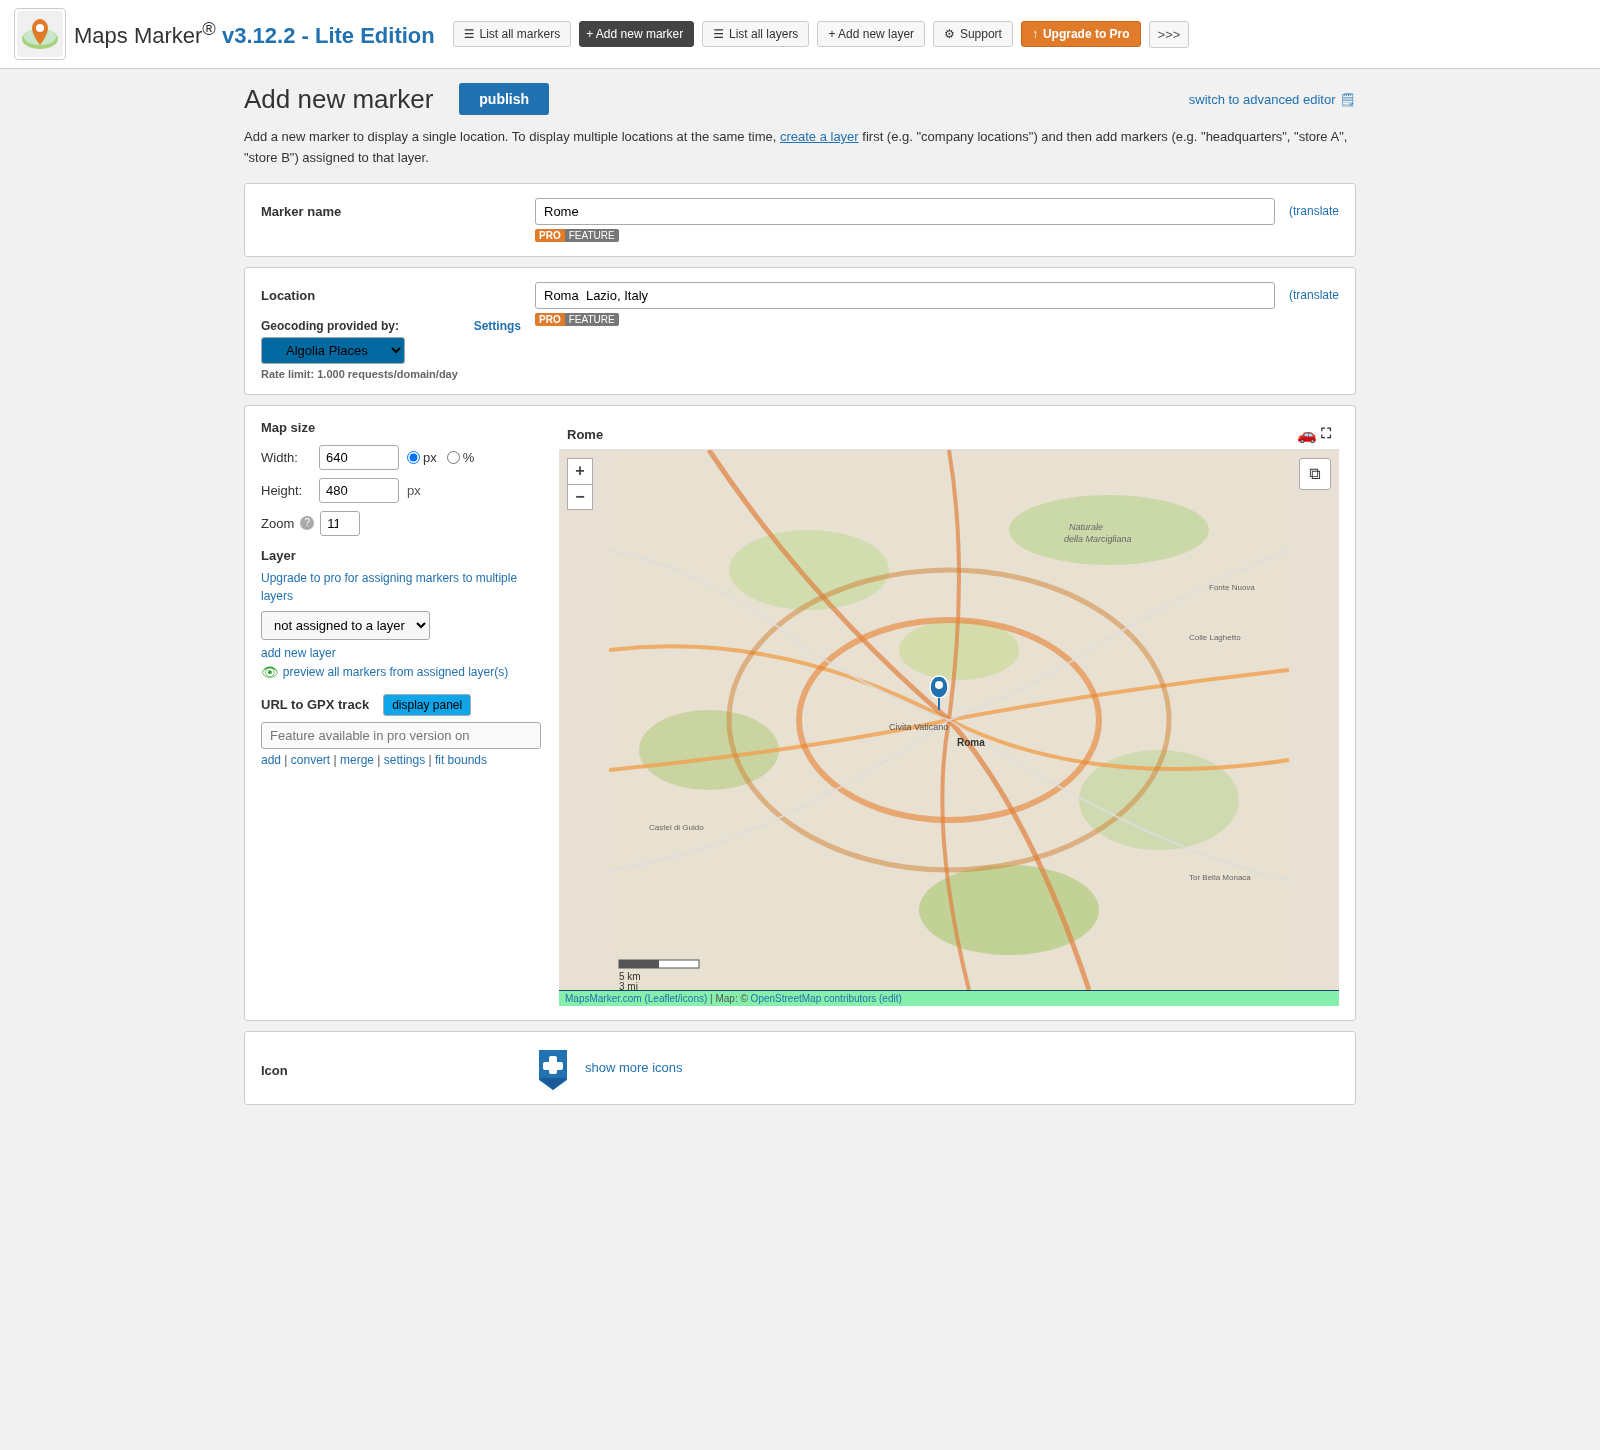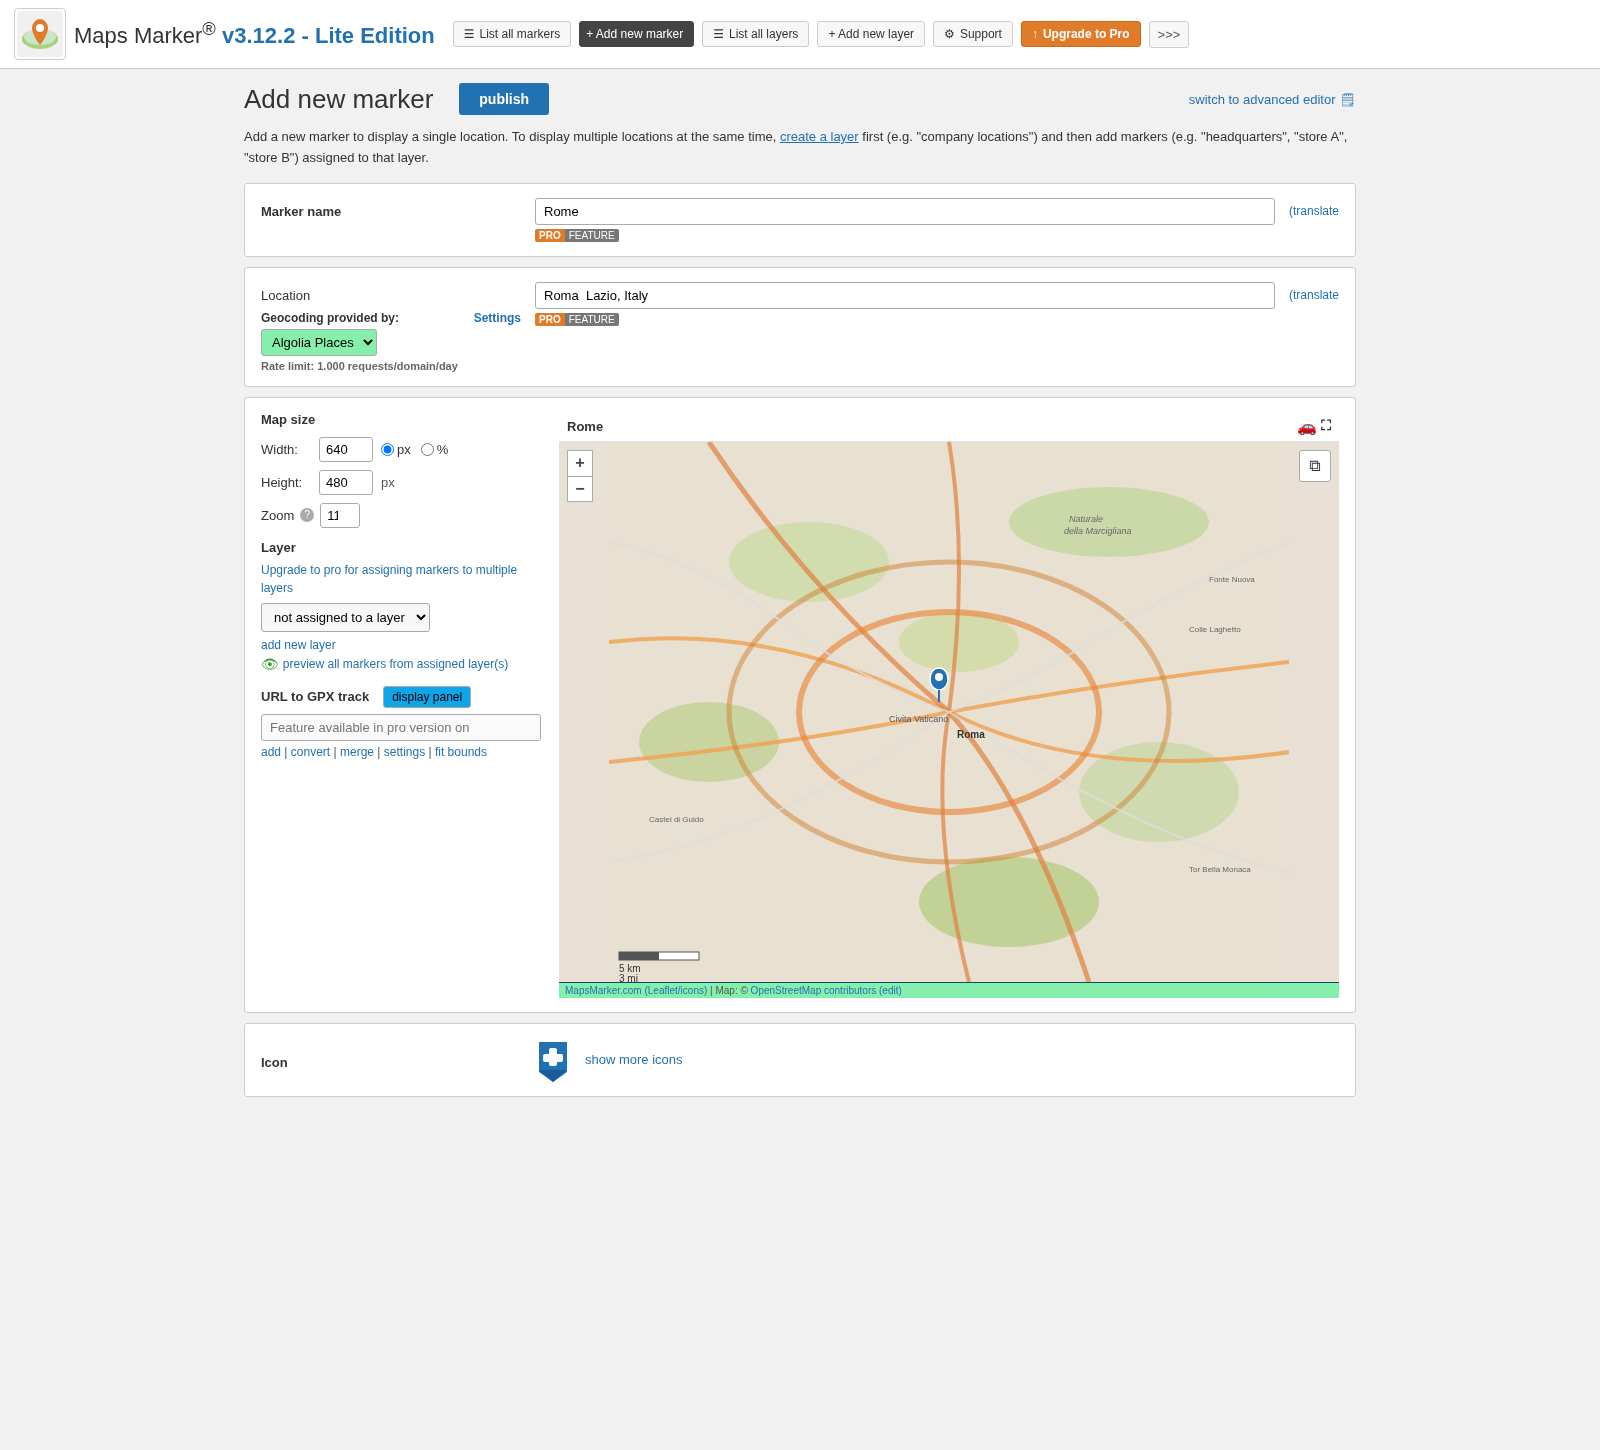--- a/index.html
+++ b/index.html
@@ -41,25 +41,25 @@
     .pro-badge { display: inline-flex; align-items: center; gap: 0; margin-top: 4px; }
     .pro-label { background: #e07b2a; color: #fff; font-size: 10px; font-weight: bold; padding: 1px 4px; border-radius: 2px 0 0 2px; }
     .feature-label { background: #777; color: #fff; font-size: 10px; padding: 1px 4px; border-radius: 0 2px 2px 0; }
 
     .translate-link { color: #2271b1; text-decoration: none; font-size: 12px; white-space: nowrap; margin-left: 8px; }
 
     
     .geocoding-row { display: flex; align-items: center; justify-content: space-between; margin-bottom: 4px; }
     .geocoding-label { font-size: 12px; color: #333; }
     .settings-link { color: #2271b1; text-decoration: none; font-size: 12px; }
-    select { padding: 4px 6px; border: 1px solid #aaa; border-radius: 3px; font-size: 13px; background: #86efac; }
+    select { padding: 4px 20px; border: 1px solid #aaa; border-radius: 3px; font-size: 13px; background: #0369a1; }
     .rate-limit { font-size: 11px; color: #666; margin-top: 4px; }
     .size-row { display: flex; align-items: center; gap: 8px; margin-bottom: 8px; }
     .size-label { width: 50px; font-size: 13px; }
-    input[type="number"] { width: 54px; padding: 4px 6px; border: 1px solid #aaa; border-radius: 3px; font-size: 13px; }
+    input[type="number"] { width: 80px; padding: 4px 6px; border: 1px solid #aaa; border-radius: 3px; font-size: 13px; }
     .unit-label { font-size: 13px; color: #555; }
     input[type="radio"] { margin: 0; }
     .radio-group { display: flex; align-items: center; gap: 10px; }
 
     .zoom-row { display: flex; align-items: center; gap: 6px; margin-bottom: 12px; }
     .zoom-label { font-size: 13px; font-weight: 500; }
     .zoom-help { display: inline-block; width: 14px; height: 14px; border-radius: 50%; background: #aaa; color: #fff; font-size: 10px; text-align: center; line-height: 14px; cursor: pointer; }
 
     
     .layer-section { margin-top: 10px; }
@@ -159,21 +159,21 @@
           <span class="pro-label">PRO</span>
           <span class="feature-label">FEATURE</span>
         </div>
       </div>
     </div>
   </div>
 
   <div class="card">
     <div class="form-row">
       <div class="form-label">
-        <div style="font-weight:400;margin-bottom:8px;">Location</div>
+        <div style="font-weight:700;margin-bottom:16px;">Location</div>
         <div class="geocoding-row">
           <span class="geocoding-label">Geocoding provided by:</span>
           <a href="#" class="settings-link">Settings</a>
         </div>
         <div style="display:flex;align-items:center;gap:4px;margin-top:4px;">
           <select>
             <option>Algolia Places</option>
           </select>
         </div>
         <div class="rate-limit">Rate limit: 1.000 requests/domain/day</div>

